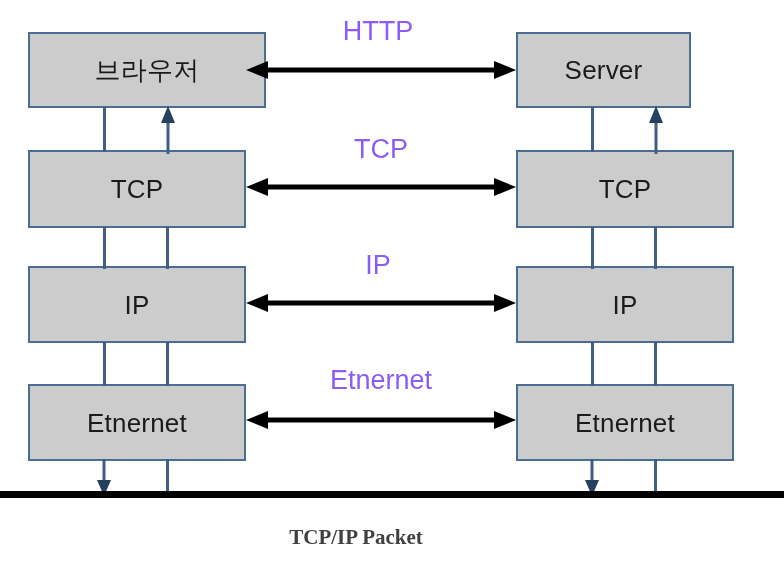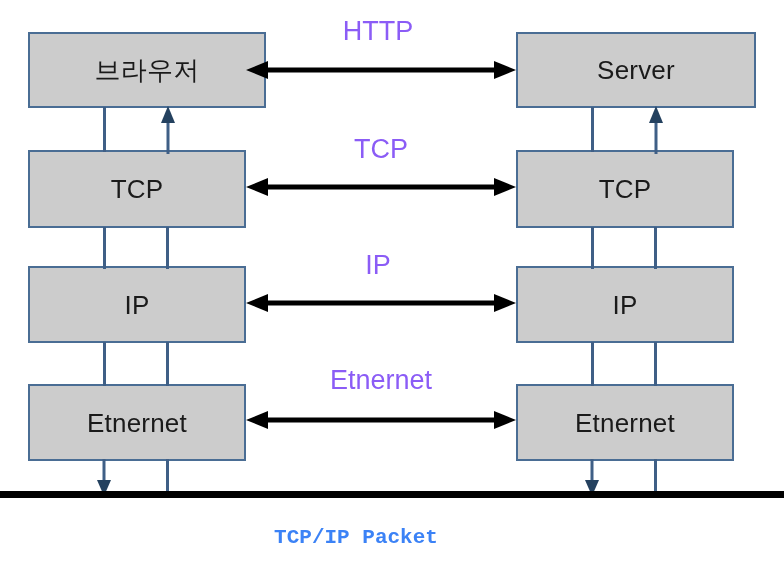--- a/index.html
+++ b/index.html
@@ -64,22 +64,22 @@
     position: absolute;
     left: 0;
     width: 784px;
     height: 7px;
     background: #000000;
   }
   .caption {
     position: absolute;
     font-size: 21px;
     font-weight: bold;
-    color: #3b82f6;
-    font-family: Liberation Mono, monospace;
+    color: #404040;
+    font-family: Liberation Serif, serif;
     white-space: nowrap;
     transform: translateX(-50%);
     line-height: 1;
   }
 </style>
 </head>
 <body>
 
 <div id="stage">
 
@@ -92,21 +92,21 @@
   </div>
 
   <div class="node-box" style="left:28px; top:266px; width:218px; height:77px;">
     <span class="node-label">IP</span>
   </div>
 
   <div class="node-box" style="left:28px; top:384px; width:218px; height:77px;">
     <span class="node-label">Etnernet</span>
   </div>
 
-  <div class="node-box" style="left:516px; top:32px; width:240px; height:76px;">
+  <div class="node-box" style="left:516px; top:32px; width:175px; height:76px;">
     <span class="node-label">Server</span>
   </div>
 
   <div class="node-box" style="left:516px; top:150px; width:218px; height:78px;">
     <span class="node-label">TCP</span>
   </div>
 
   <div class="node-box" style="left:516px; top:266px; width:218px; height:77px;">
     <span class="node-label">IP</span>
   </div>

